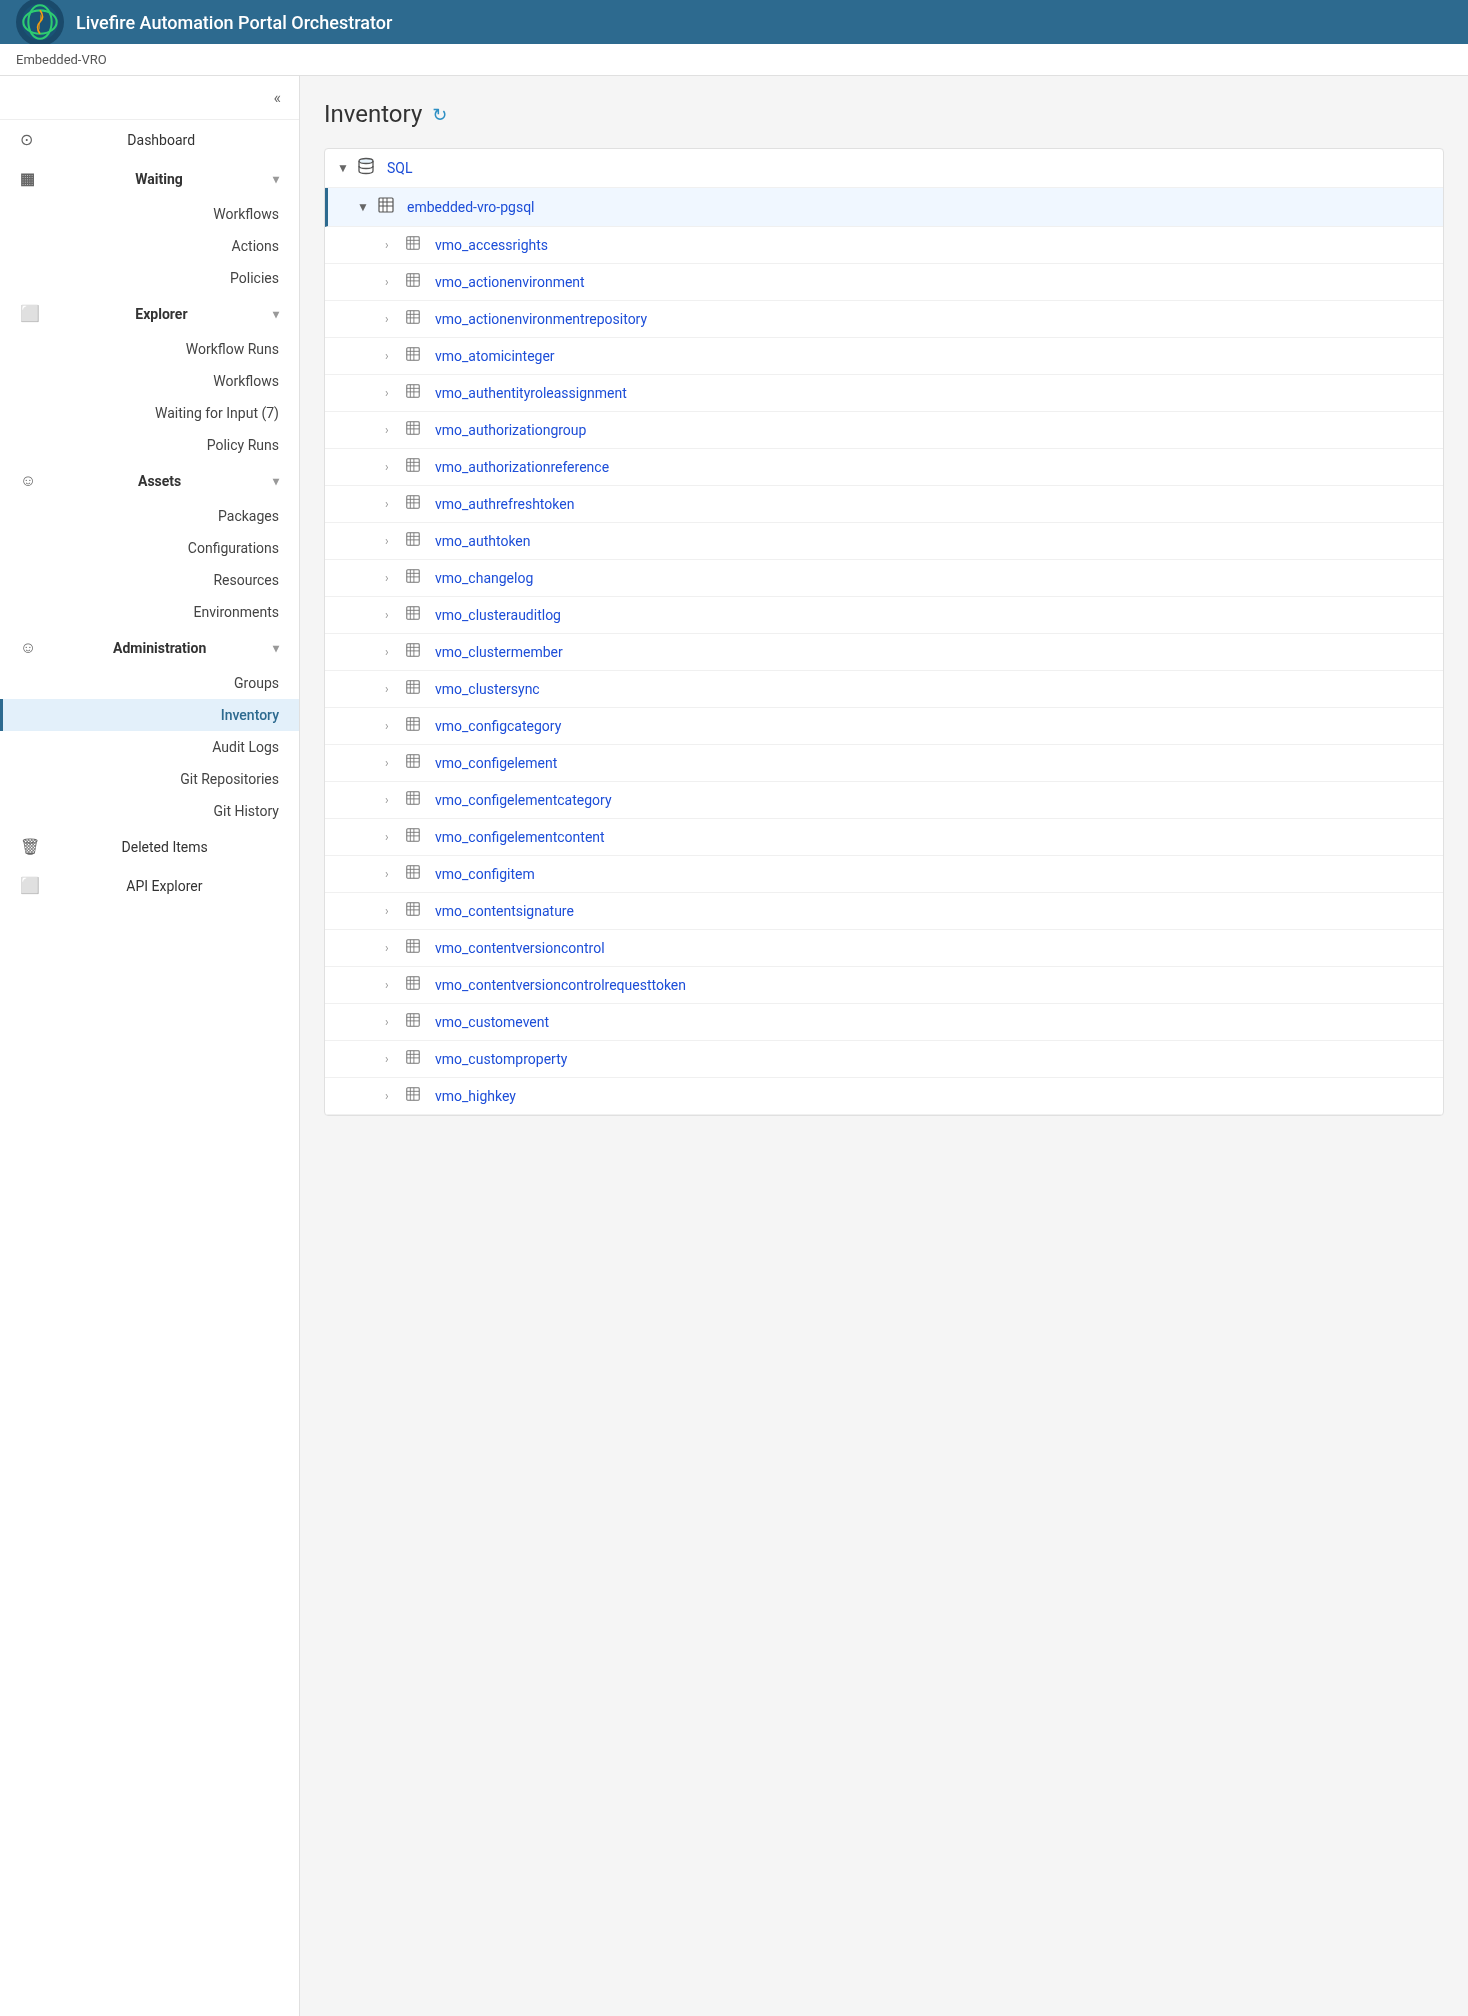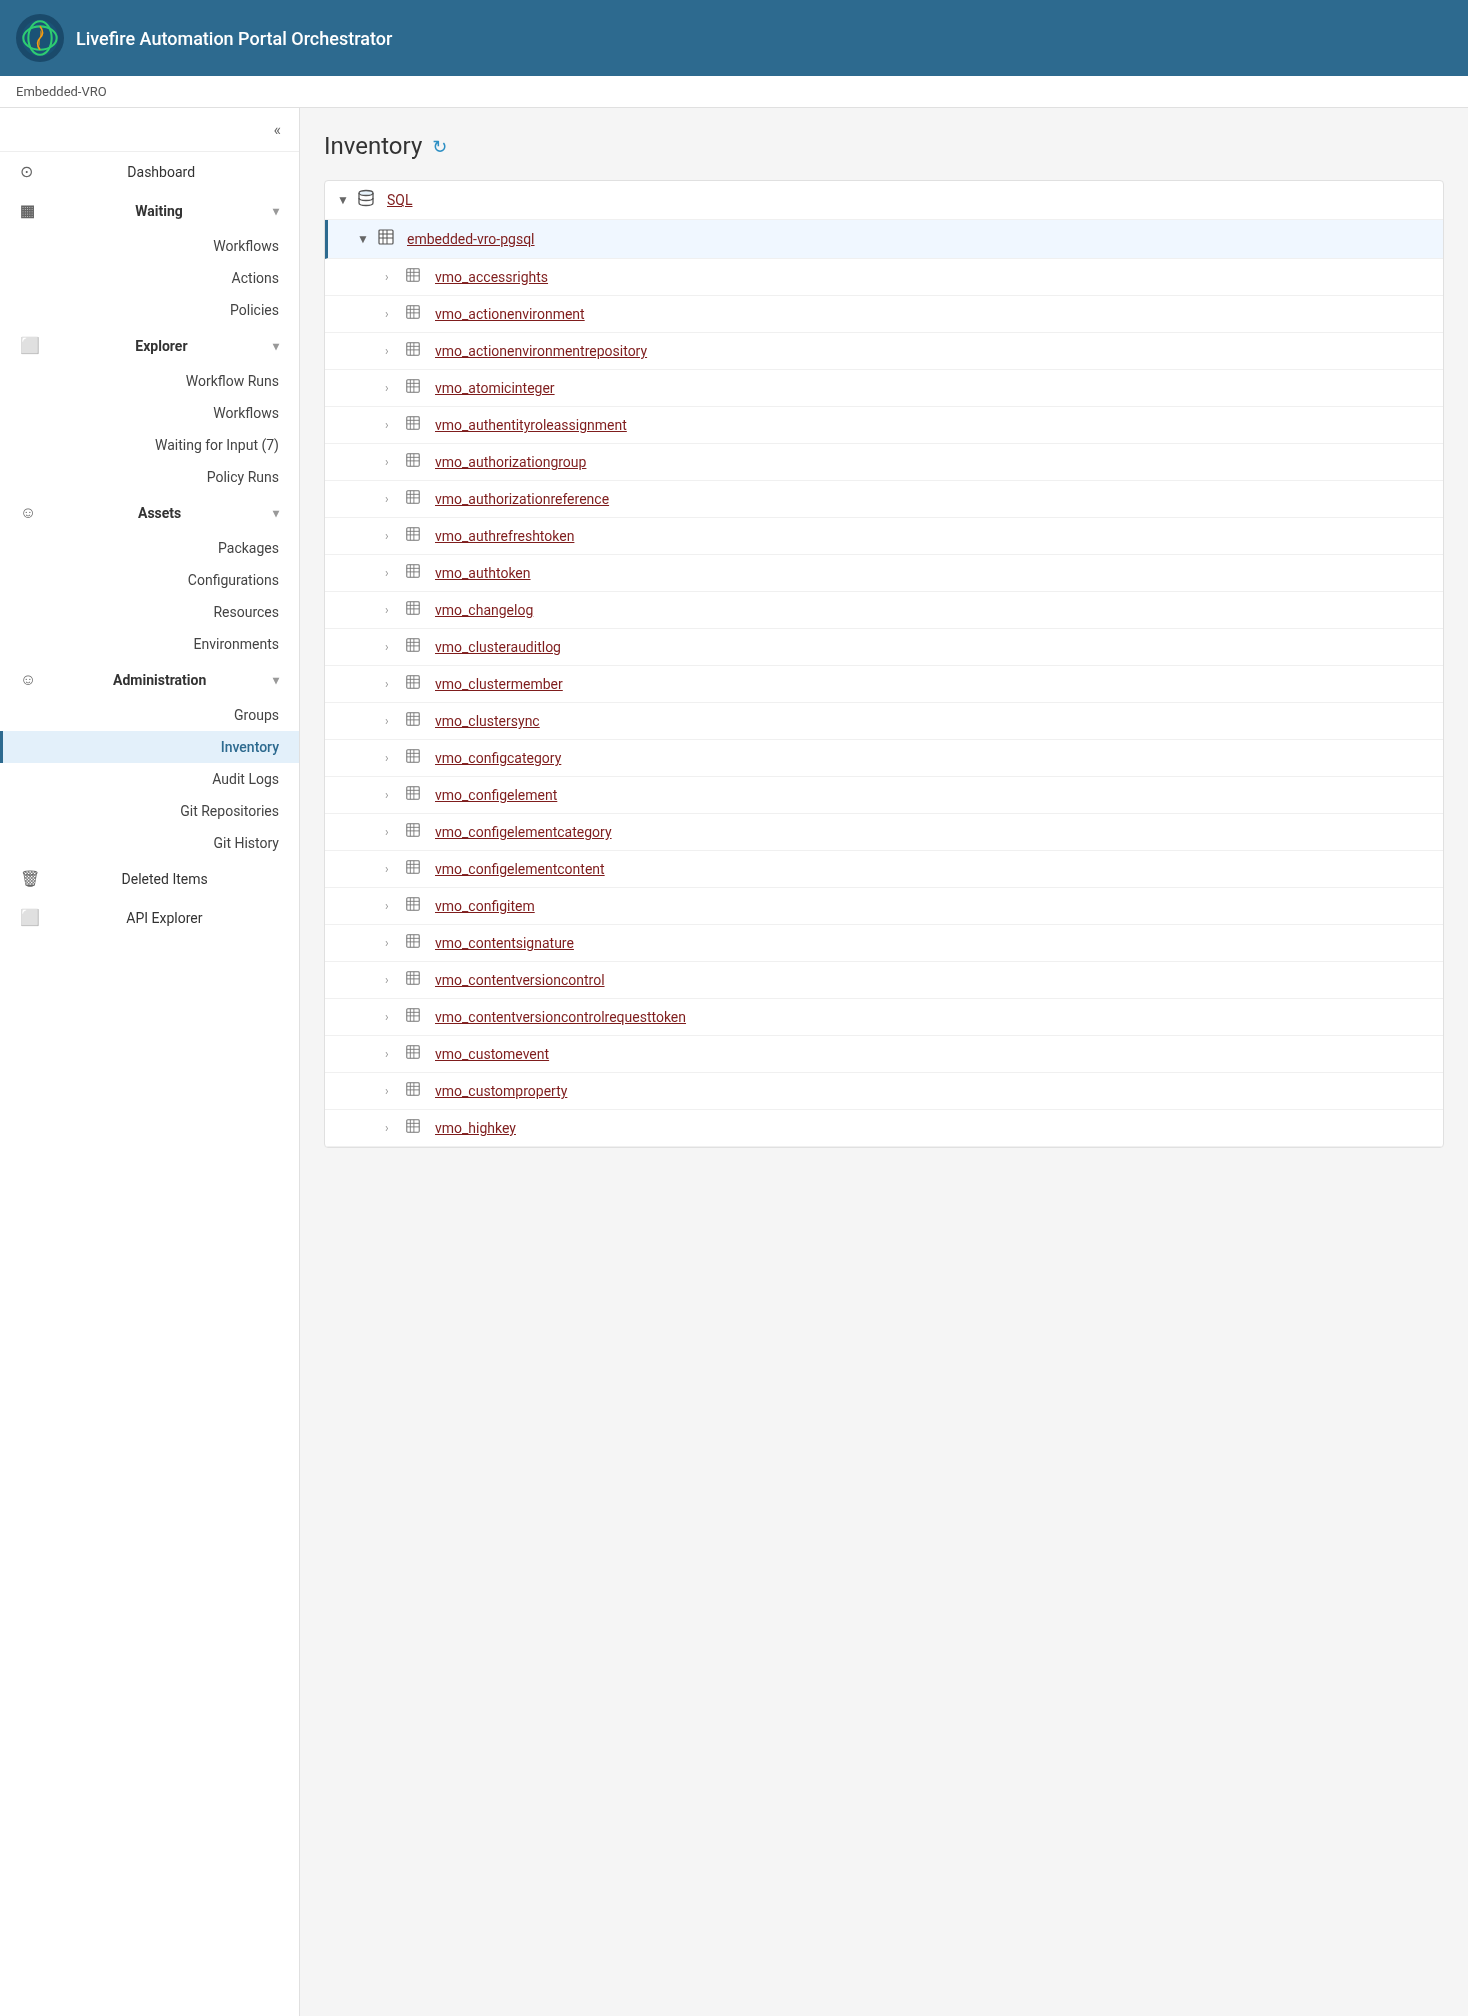--- a/index.html
+++ b/index.html
@@ -1,19 +1,19 @@
 <!DOCTYPE html>
 <html><head>
   <meta charset="utf-8">
   <style>
     * { box-sizing: border-box; margin: 0; padding: 0; }
     body { font-family: -apple-system, BlinkMacSystemFont, 'Segoe UI', Roboto, sans-serif; font-size: 14px; background: #f5f5f5; color: #333; display: flex; flex-direction: column; height: 100vh; overflow: hidden; }
 
     
-    .header { background: #2d6a8f; color: white; display: flex; align-items: center; padding: 8px 16px; height: 76px; flex-shrink: 0; }
+    .header { background: #2d6a8f; color: white; display: flex; align-items: center; padding: 8px 16px; height: 44px; flex-shrink: 0; }
     .header-logo { width: 48px; height: 48px; border-radius: 50%; background: #1a4a6b; display: flex; align-items: center; justify-content: center; margin-right: 12px; overflow: hidden; flex-shrink: 0; }
     .logo-svg { width: 40px; height: 40px; }
     .header-title { font-size: 18px; font-weight: 500; color: white; }
 
     
     .breadcrumb-bar { background: white; padding: 8px 16px; font-size: 13px; color: #555; border-bottom: 1px solid #e0e0e0; flex-shrink: 0; }
 
     
     .main-layout { display: flex; flex: 1; overflow: hidden; }
 
@@ -36,21 +36,21 @@
     .page-header { display: flex; align-items: center; margin-bottom: 20px; }
     .page-title { font-size: 24px; font-weight: 400; color: #333; margin-right: 10px; }
     .refresh-icon { color: #2d8fc4; font-size: 18px; cursor: pointer; }
 
     
     .tree-panel { background: white; border: 1px solid #e0e0e0; border-radius: 4px; overflow: hidden; }
     .tree-item { display: flex; align-items: center; padding: 8px 12px; border-bottom: 1px solid #f0f0f0; cursor: pointer; }
     .tree-item.selected { border-left: 3px solid #2d6a8f; background: #f0f7ff; }
     .tree-arrow { width: 20px; color: #666; font-size: 12px; flex-shrink: 0; }
     .tree-icon { width: 24px; margin-right: 6px; font-size: 15px; color: #555; }
-    .tree-label { font-size: 14px; color: #7f1d1d; text-decoration: underline; }
+    .tree-label { font-size: 14px; color: #1d4ed8; }
 
     .tree-item.level-0 { padding-left: 12px; }
     .tree-item.level-1 { padding-left: 32px; }
     .tree-item.level-2 { padding-left: 60px; }
 
     .tree-item.level-1.selected { padding-left: 29px; }
 
     
     ::-webkit-scrollbar { width: 6px; height: 6px; }
     ::-webkit-scrollbar-track { background: #f1f1f1; }

